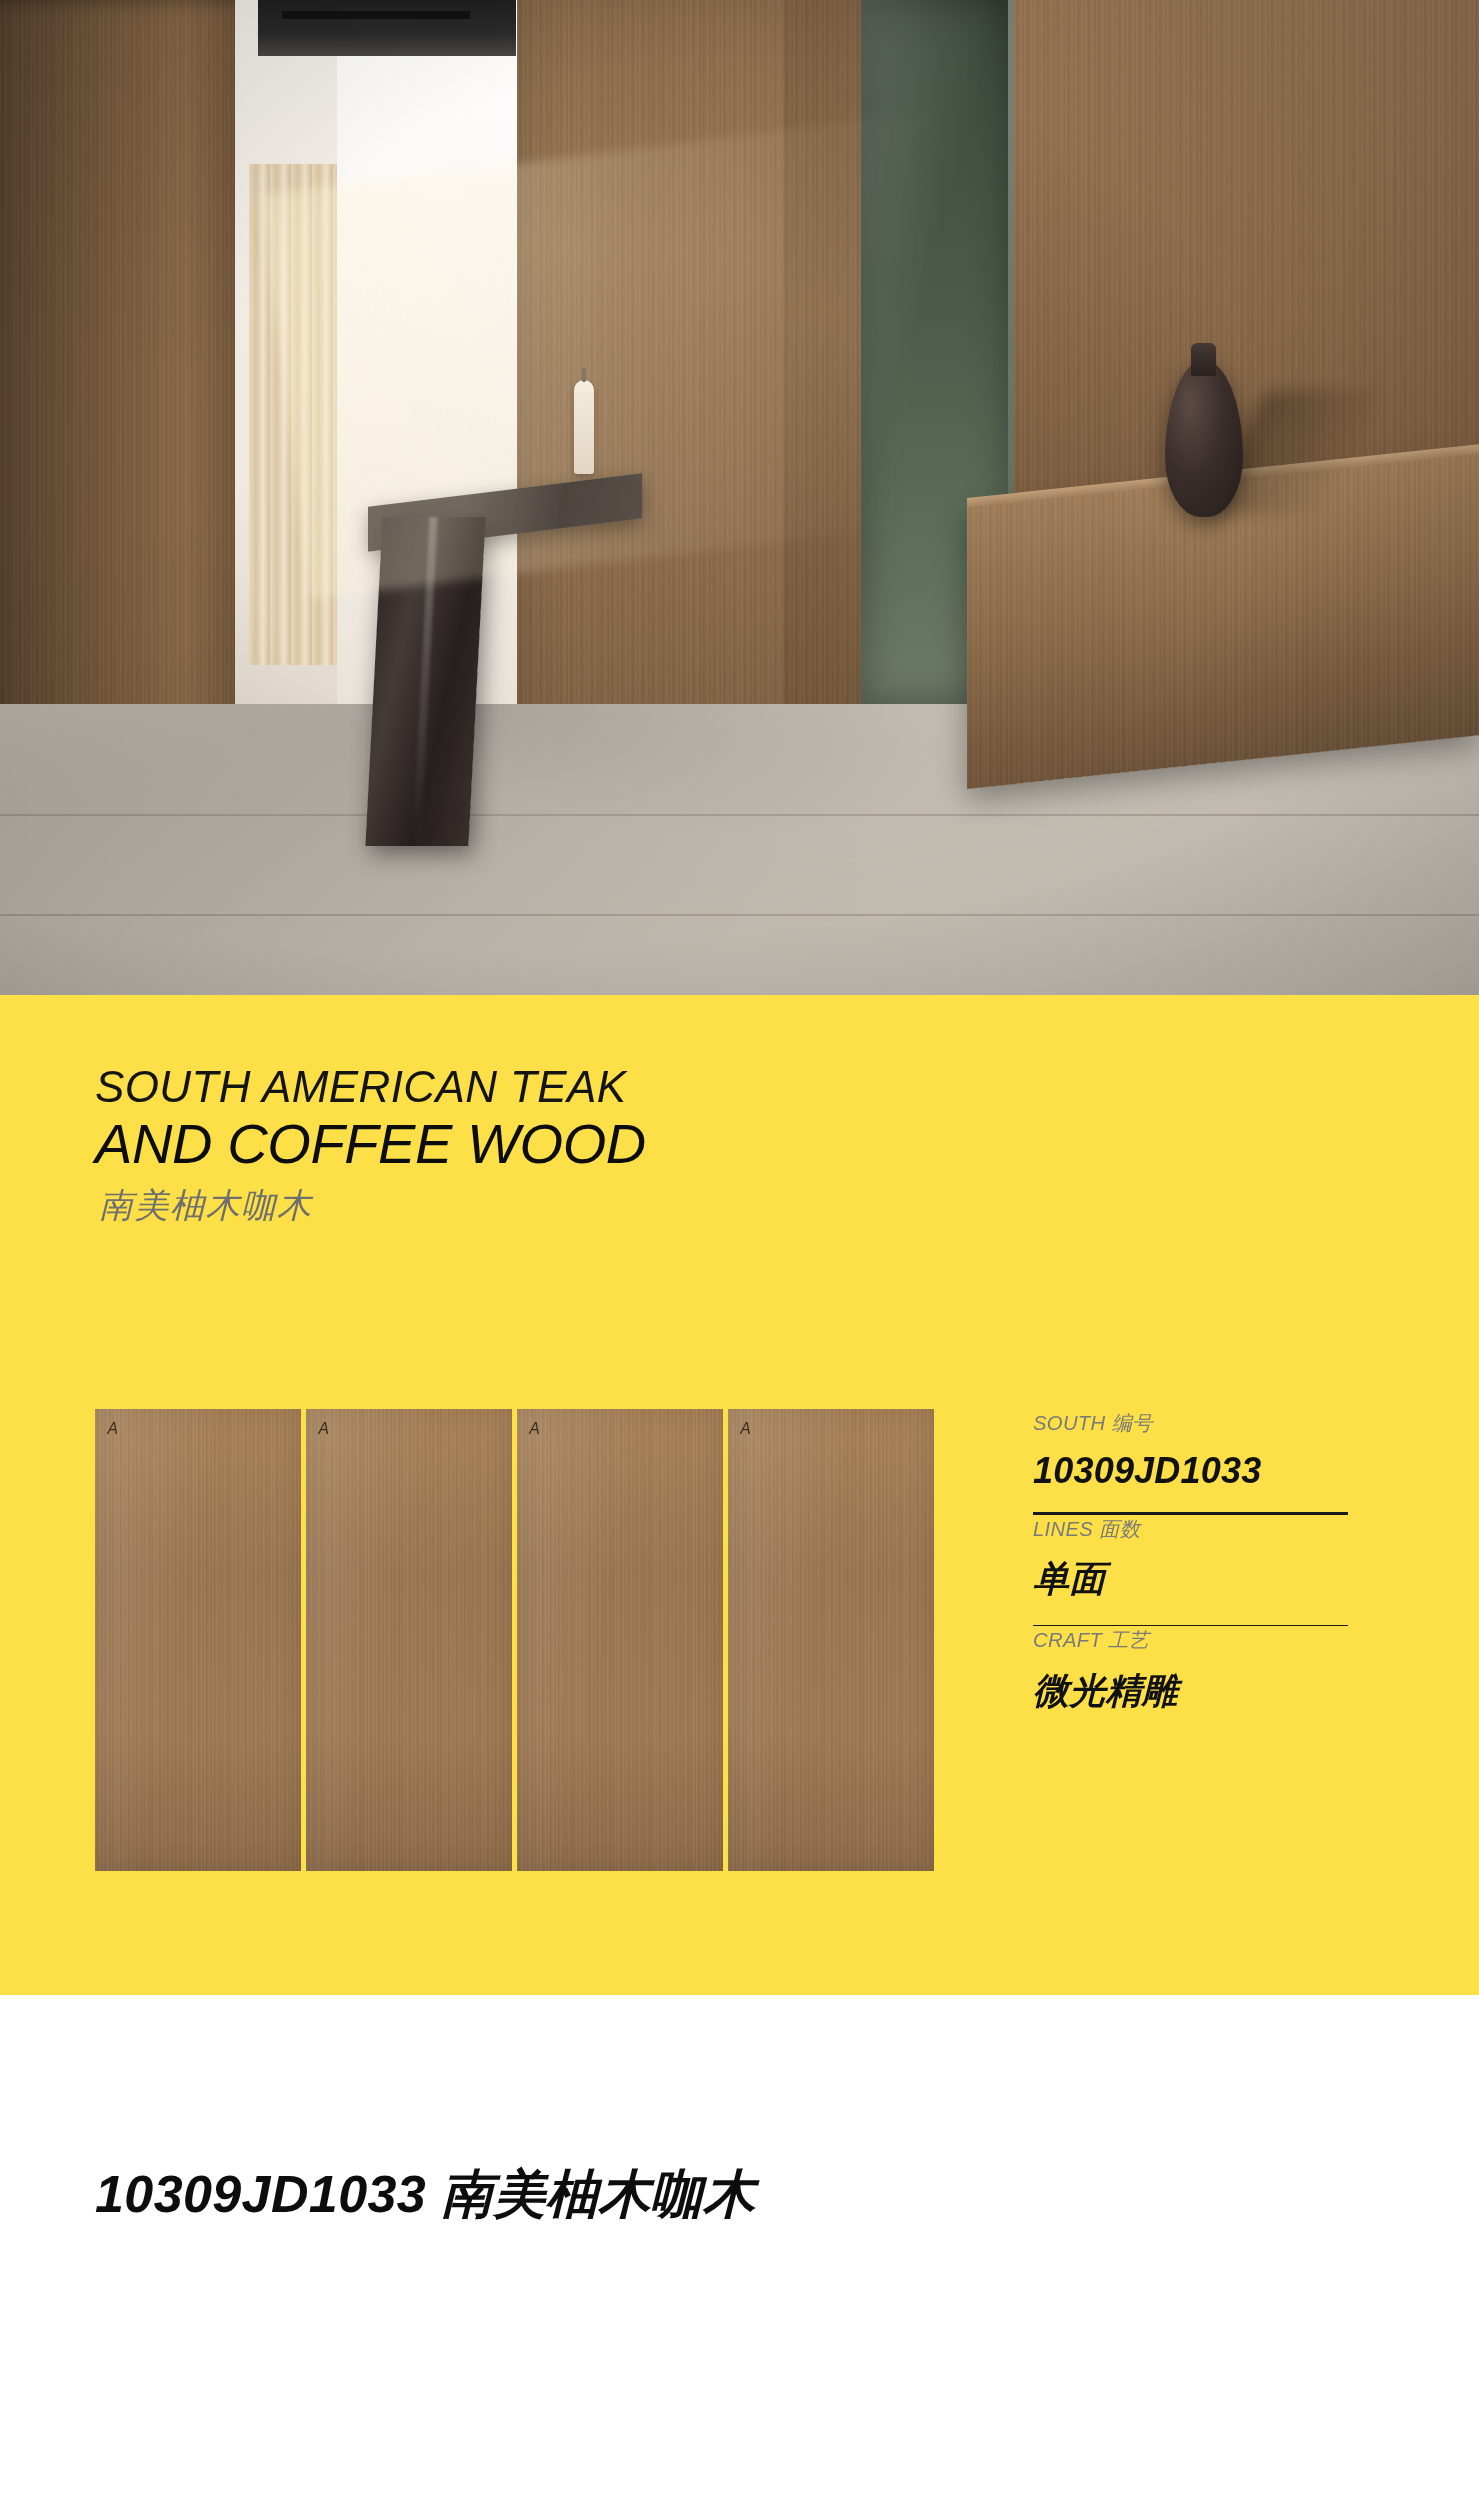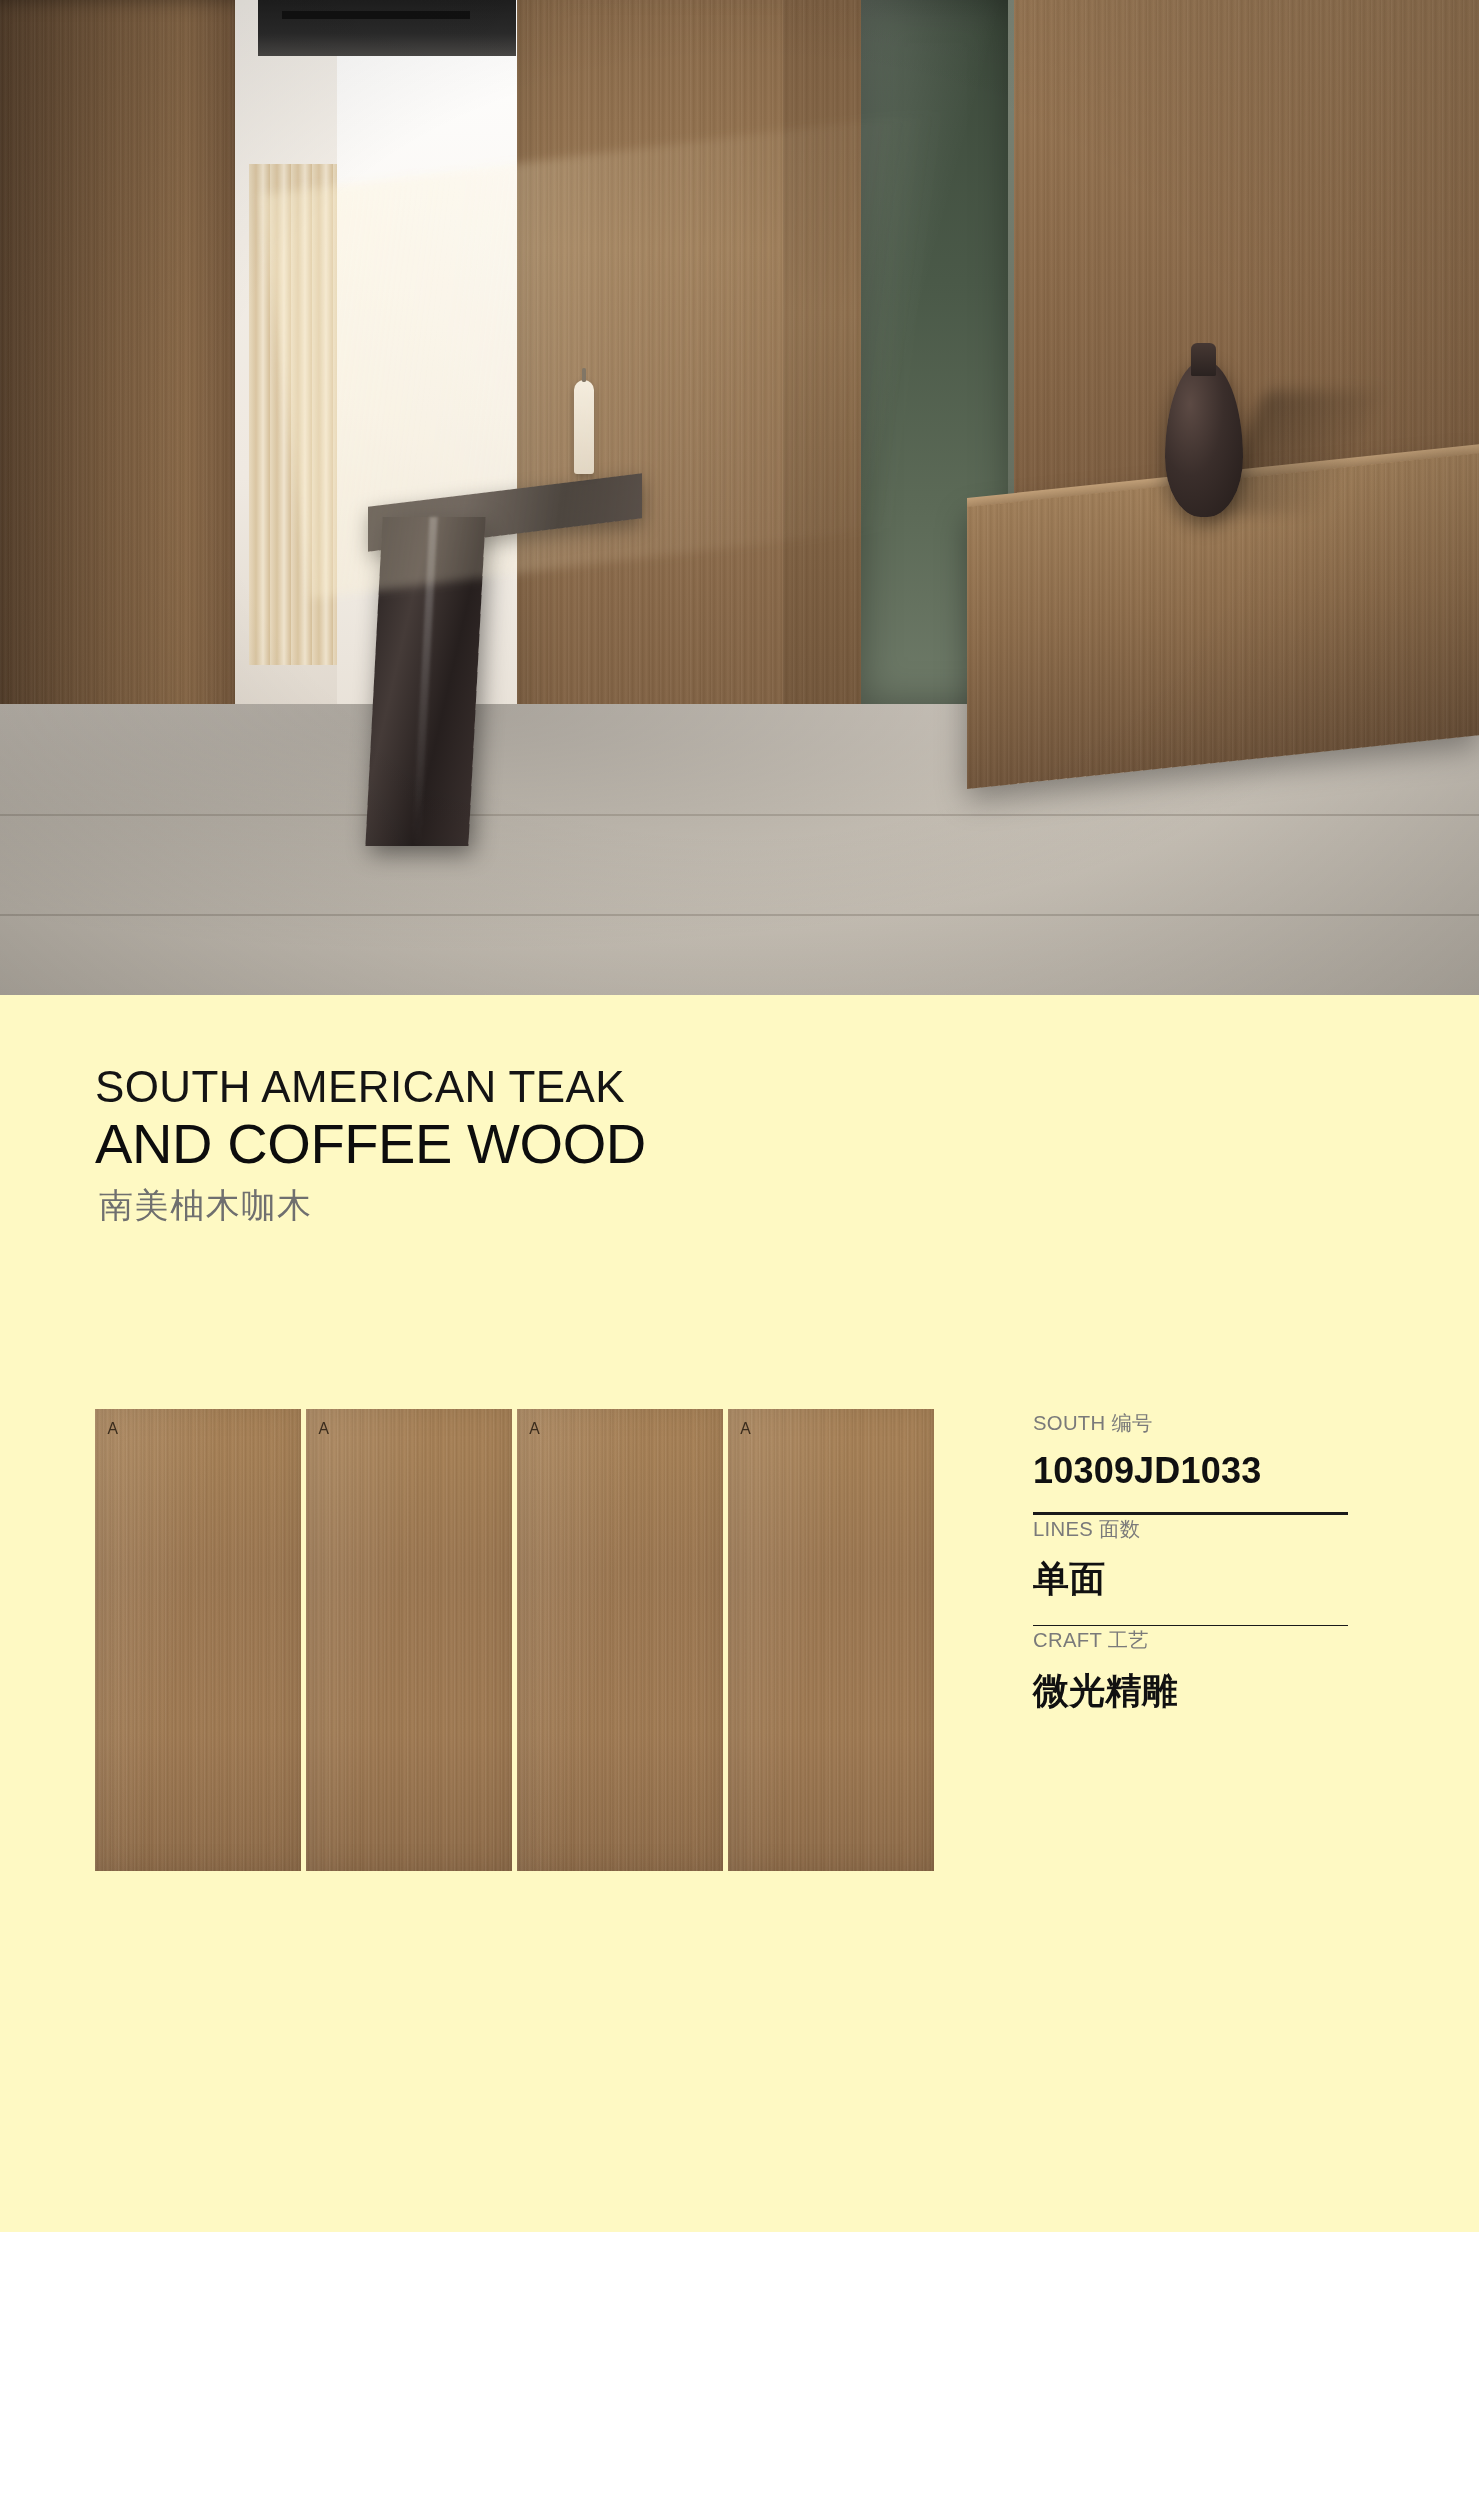--- a/index.html
+++ b/index.html
@@ -6,22 +6,23 @@
   html, body {
     width: 1479px;
     height: 2500px;
     background: #ffffff;
     font-family: "Liberation Sans", sans-serif;
     overflow: hidden;
   }
   .page {
     position: relative;
     width: 1479px;
-    height: 2232px;
-    background: #fef9c3;
+    height: 1995px;
+    background: #fde047;
+    font-style: italic;
   }
 
   
   .hero {
     position: relative;
     width: 1479px;
     height: 995px;
     overflow: hidden;
     background: #8a6a4a;
   }
@@ -328,15 +329,16 @@
     </div>
     <div class="spec-rule"></div>
 
     <div class="spec-row">
       <div class="spec-label">CRAFT 工艺</div>
       <div class="spec-value">微光精雕</div>
     </div>
 
   </div>
 
+  <div class="footer">10309JD1033 南美柚木咖木</div>
 
 </div>
 
 
 </body></html>

